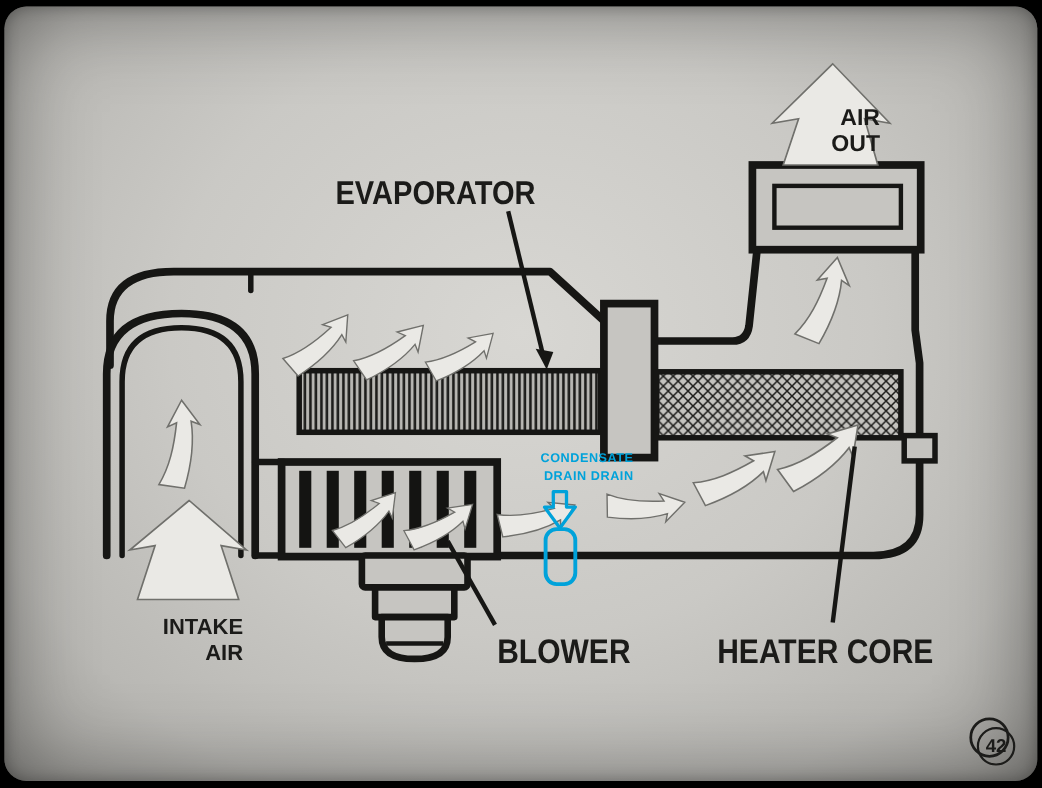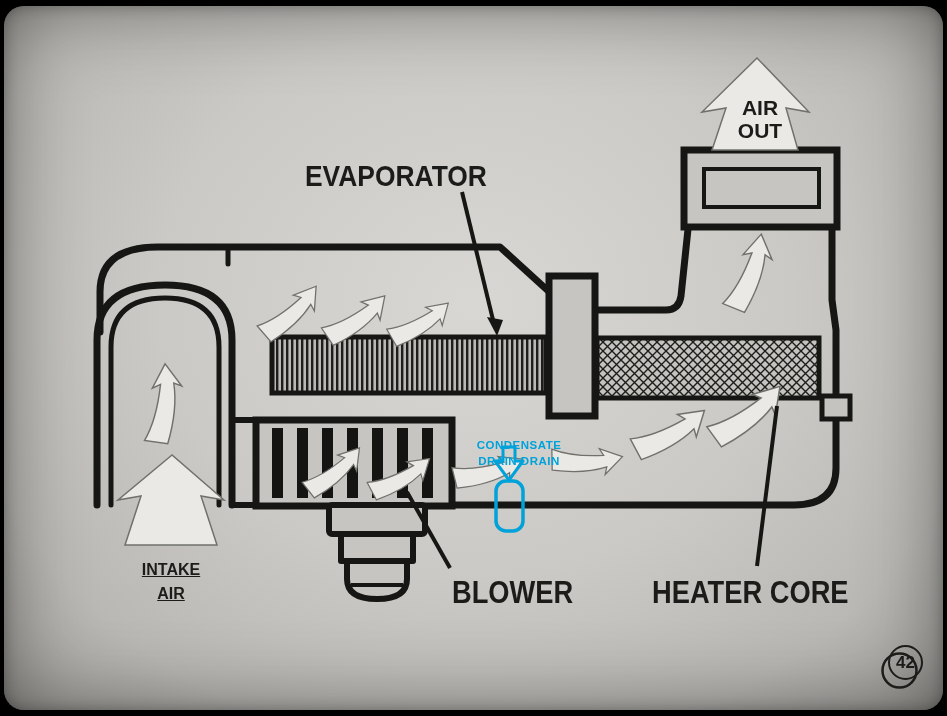--- a/index.html
+++ b/index.html
@@ -4,23 +4,23 @@
 <style>
   html,body{margin:0;padding:0;background:#000;}
   .stage{position:relative;width:947px;height:716px;background:#000;overflow:hidden;
          font-family:"Liberation Sans","DejaVu Sans",sans-serif;}
   .slide{position:absolute;left:4px;top:6px;width:939px;height:704px;border-radius:20px;
          background:radial-gradient(ellipse at 50% 42%, #d8d7d3 0%, #cac9c5 48%, #b9b8b4 78%, #9d9c98 100%);
          box-shadow:inset 0 0 80px rgba(0,0,0,0.42), inset 0 0 14px rgba(0,0,0,0.30);}
   svg{position:absolute;left:0;top:0;}
   .lbl{position:absolute;font-weight:bold;color:#1b1b19;white-space:nowrap;}
   .cond{transform:scaleX(0.88);transform-origin:0 50%;}
-  .ctr{text-align:center;}
-  .cyan{color:#00a2da;margin-top:28px;}
-  .pagenum{position:absolute;left:884px;top:639px;width:31px;height:31px;border:2.5px solid #1c1c1a;
+  .ctr{text-align:right;}
+  .cyan{color:#00a2da;}
+  .pagenum{position:absolute;left:884px;top:655px;width:31px;height:31px;border:2.5px solid #1c1c1a;
            border-radius:50%;text-align:center;line-height:31px;font-weight:bold;font-size:17px;color:#1b1b19;}
 </style>
 </head>
 <body>
 
 <div class="stage">
   <div class="slide">
 
     <svg width="939" height="704" viewBox="4 6 939 704">
       <defs>
@@ -117,21 +117,21 @@
       <circle cx="899.5" cy="670.5" r="17" fill="none" stroke="#1c1c1a" stroke-width="2.5"></circle>
     </svg>
 
     <div class="lbl cond" style="left:301px;top:153px;font-size:30px;">EVAPORATOR</div>
 
     <div class="lbl ctr" style="left:716px;top:90px;width:80px;font-size:21px;line-height:23px;">
       <div>AIR</div>
       <div>OUT</div>
     </div>
 
-    <div class="lbl ctr" style="left:117px;top:552px;width:100px;font-size:16px;line-height:24px;text-decoration:underline;">
+    <div class="lbl ctr" style="left:117px;top:552px;width:100px;font-size:20px;line-height:24px;">
       <div>INTAKE</div>
       <div>AIR</div>
     </div>
 
     <div class="lbl cond" style="left:448px;top:569px;font-size:31px;">BLOWER</div>
 
     <div class="lbl cond" style="left:648px;top:569px;font-size:31px;">HEATER CORE</div>
 
     <div class="lbl ctr cyan" style="left:458px;top:403px;width:114px;font-size:11.5px;line-height:16px;letter-spacing:0.5px;">
       <div>CONDENSATE</div>

